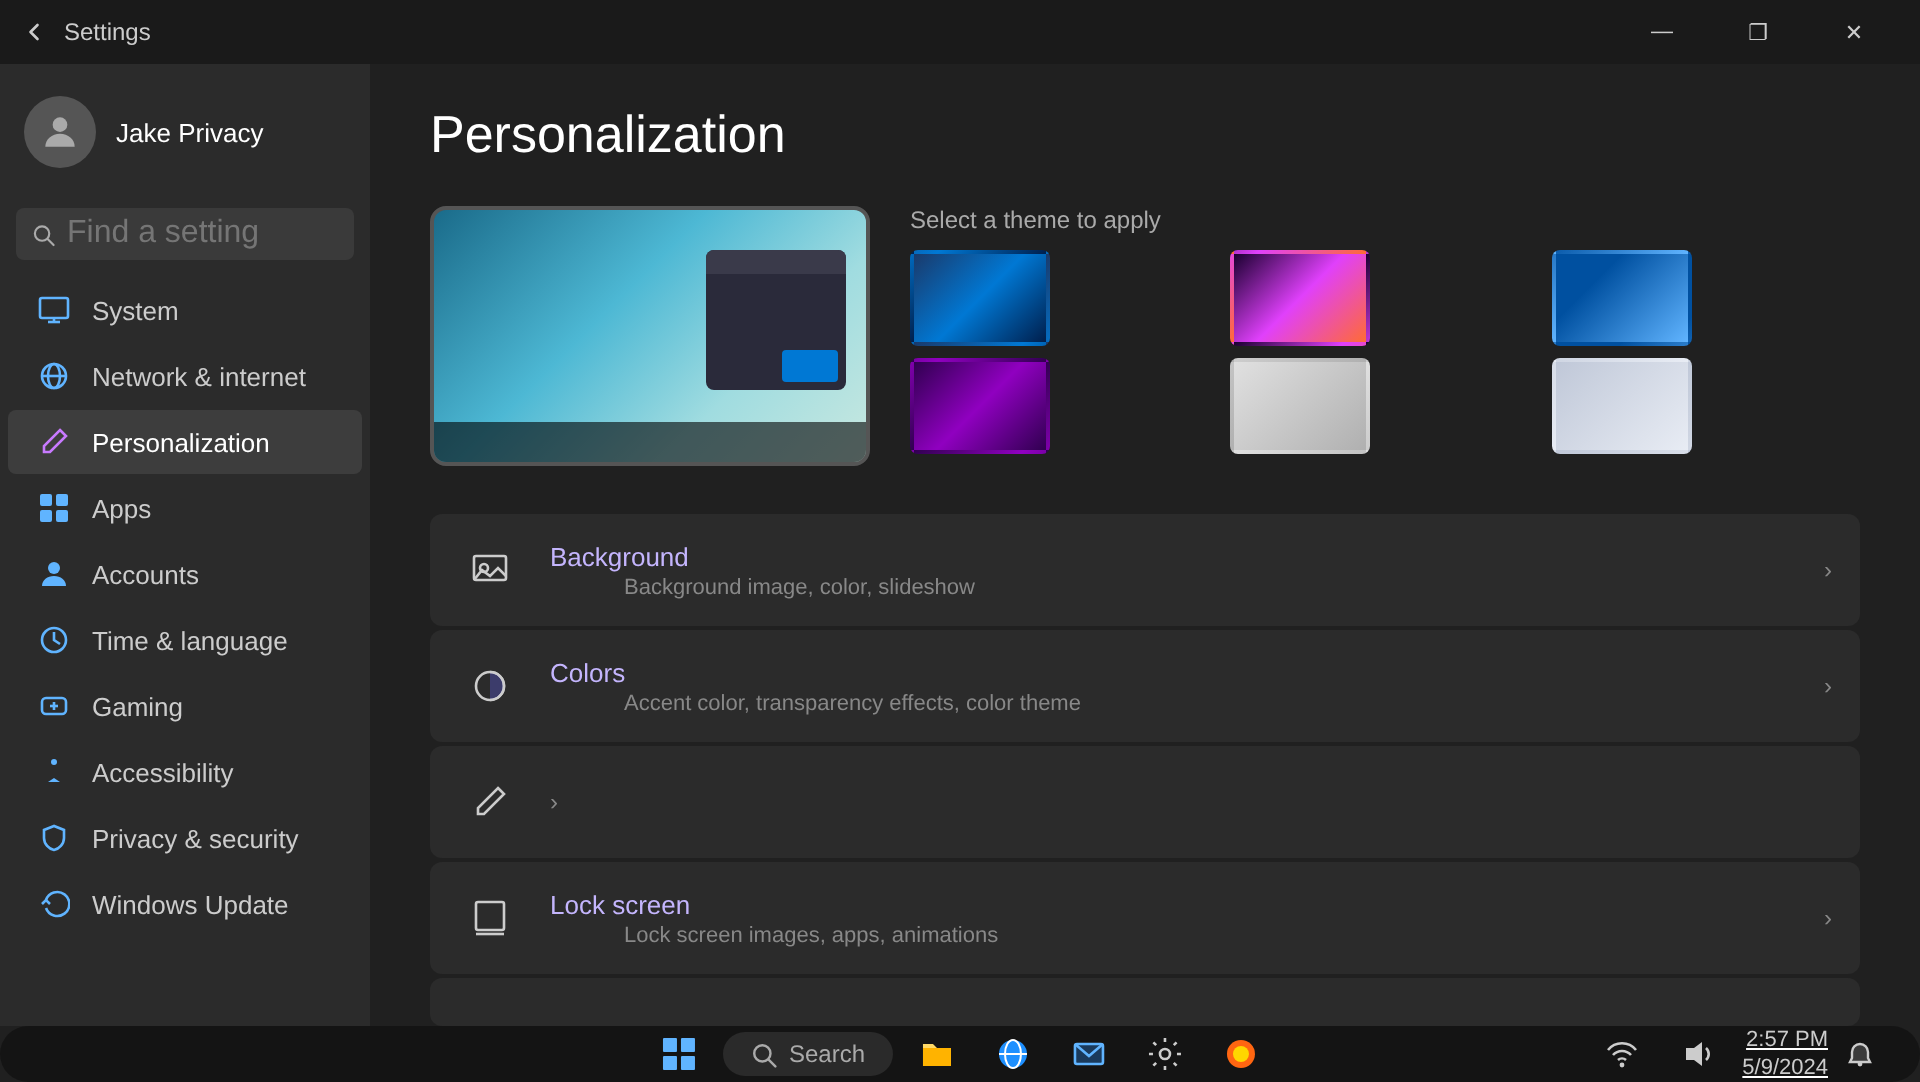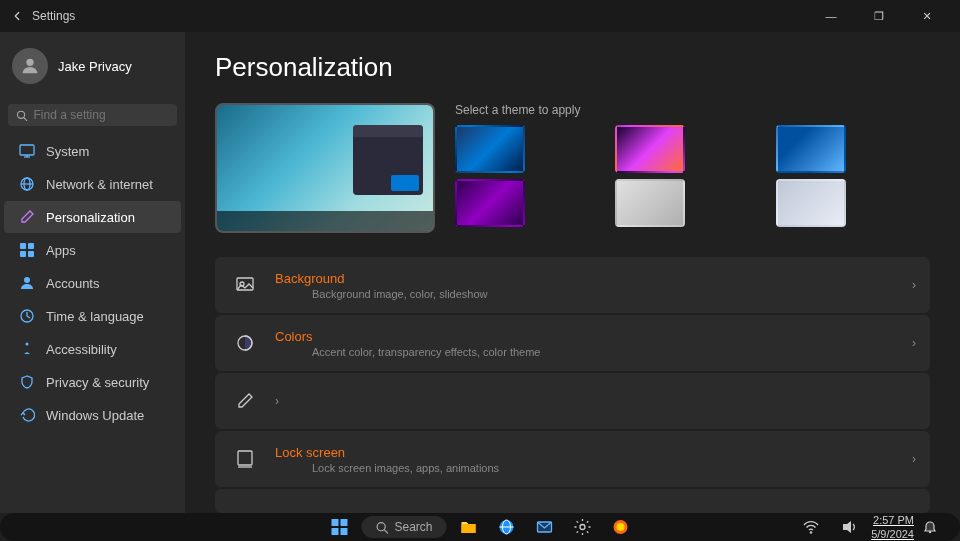--- a/index.html
+++ b/index.html
@@ -97,21 +97,21 @@
       background: #3a3a3a;
       border-radius: 4px;
       padding: 4px 8px;
       gap: 6px;
     }
     .search-box input {
       background: transparent;
       border: none;
       outline: none;
       color: #aaa;
-      font-size: 12px;
+      font-size: 16px;
       width: 100%;
     }
 
     .nav-item {
       display: flex;
       align-items: center;
       gap: 10px;
       padding: 7px 14px;
       cursor: pointer;
       border-radius: 4px;
@@ -250,21 +250,21 @@
       justify-content: center;
       font-size: 18px;
       color: #ccc;
       flex-shrink: 0;
     }
     .settings-item-text {
       flex: 1;
     }
     .settings-item-title {
       font-size: 13px;
-      color: #f97316;
+      color: #c4b5fd;
       margin-bottom: 2px;
     }
     .settings-item-desc {
       font-size: 11px;
       color: #888;
       margin-left: 37px;
     }
     .settings-item-chevron {
       color: #888;
       font-size: 12px;
@@ -435,20 +435,30 @@
       <div class="nav-item">
         <div class="nav-icon icon-time">
           <svg width="16" height="16" viewBox="0 0 16 16" fill="none" stroke="#60b4ff" stroke-width="1.3">
               <circle cx="8" cy="8" r="6"></circle>
               <polyline points="8,4 8,8 11,10"></polyline>
             </svg>
         </div>
         <span>Time &amp; language</span>
       </div>
       <div class="nav-item">
+        <div class="nav-icon icon-gaming">
+          <svg width="16" height="16" viewBox="0 0 16 16" fill="none" stroke="#60b4ff" stroke-width="1.3">
+              <rect x="2" y="4" width="12" height="8" rx="2"></rect>
+              <line x1="6" y1="8" x2="10" y2="8"></line>
+              <line x1="8" y1="6" x2="8" y2="10"></line>
+            </svg>
+        </div>
+        <span>Gaming</span>
+      </div>
+      <div class="nav-item">
         <div class="nav-icon icon-accessibility">
           <svg width="16" height="16" viewBox="0 0 16 16" fill="#60b4ff">
               <circle cx="8" cy="3" r="1.5"></circle>
               <path d="M4 6h8M8 7v6M5 13l3-2 3 2"></path>
             </svg>
         </div>
         <span>Accessibility</span>
       </div>
       <div class="nav-item">
         <div class="nav-icon icon-privacy">

